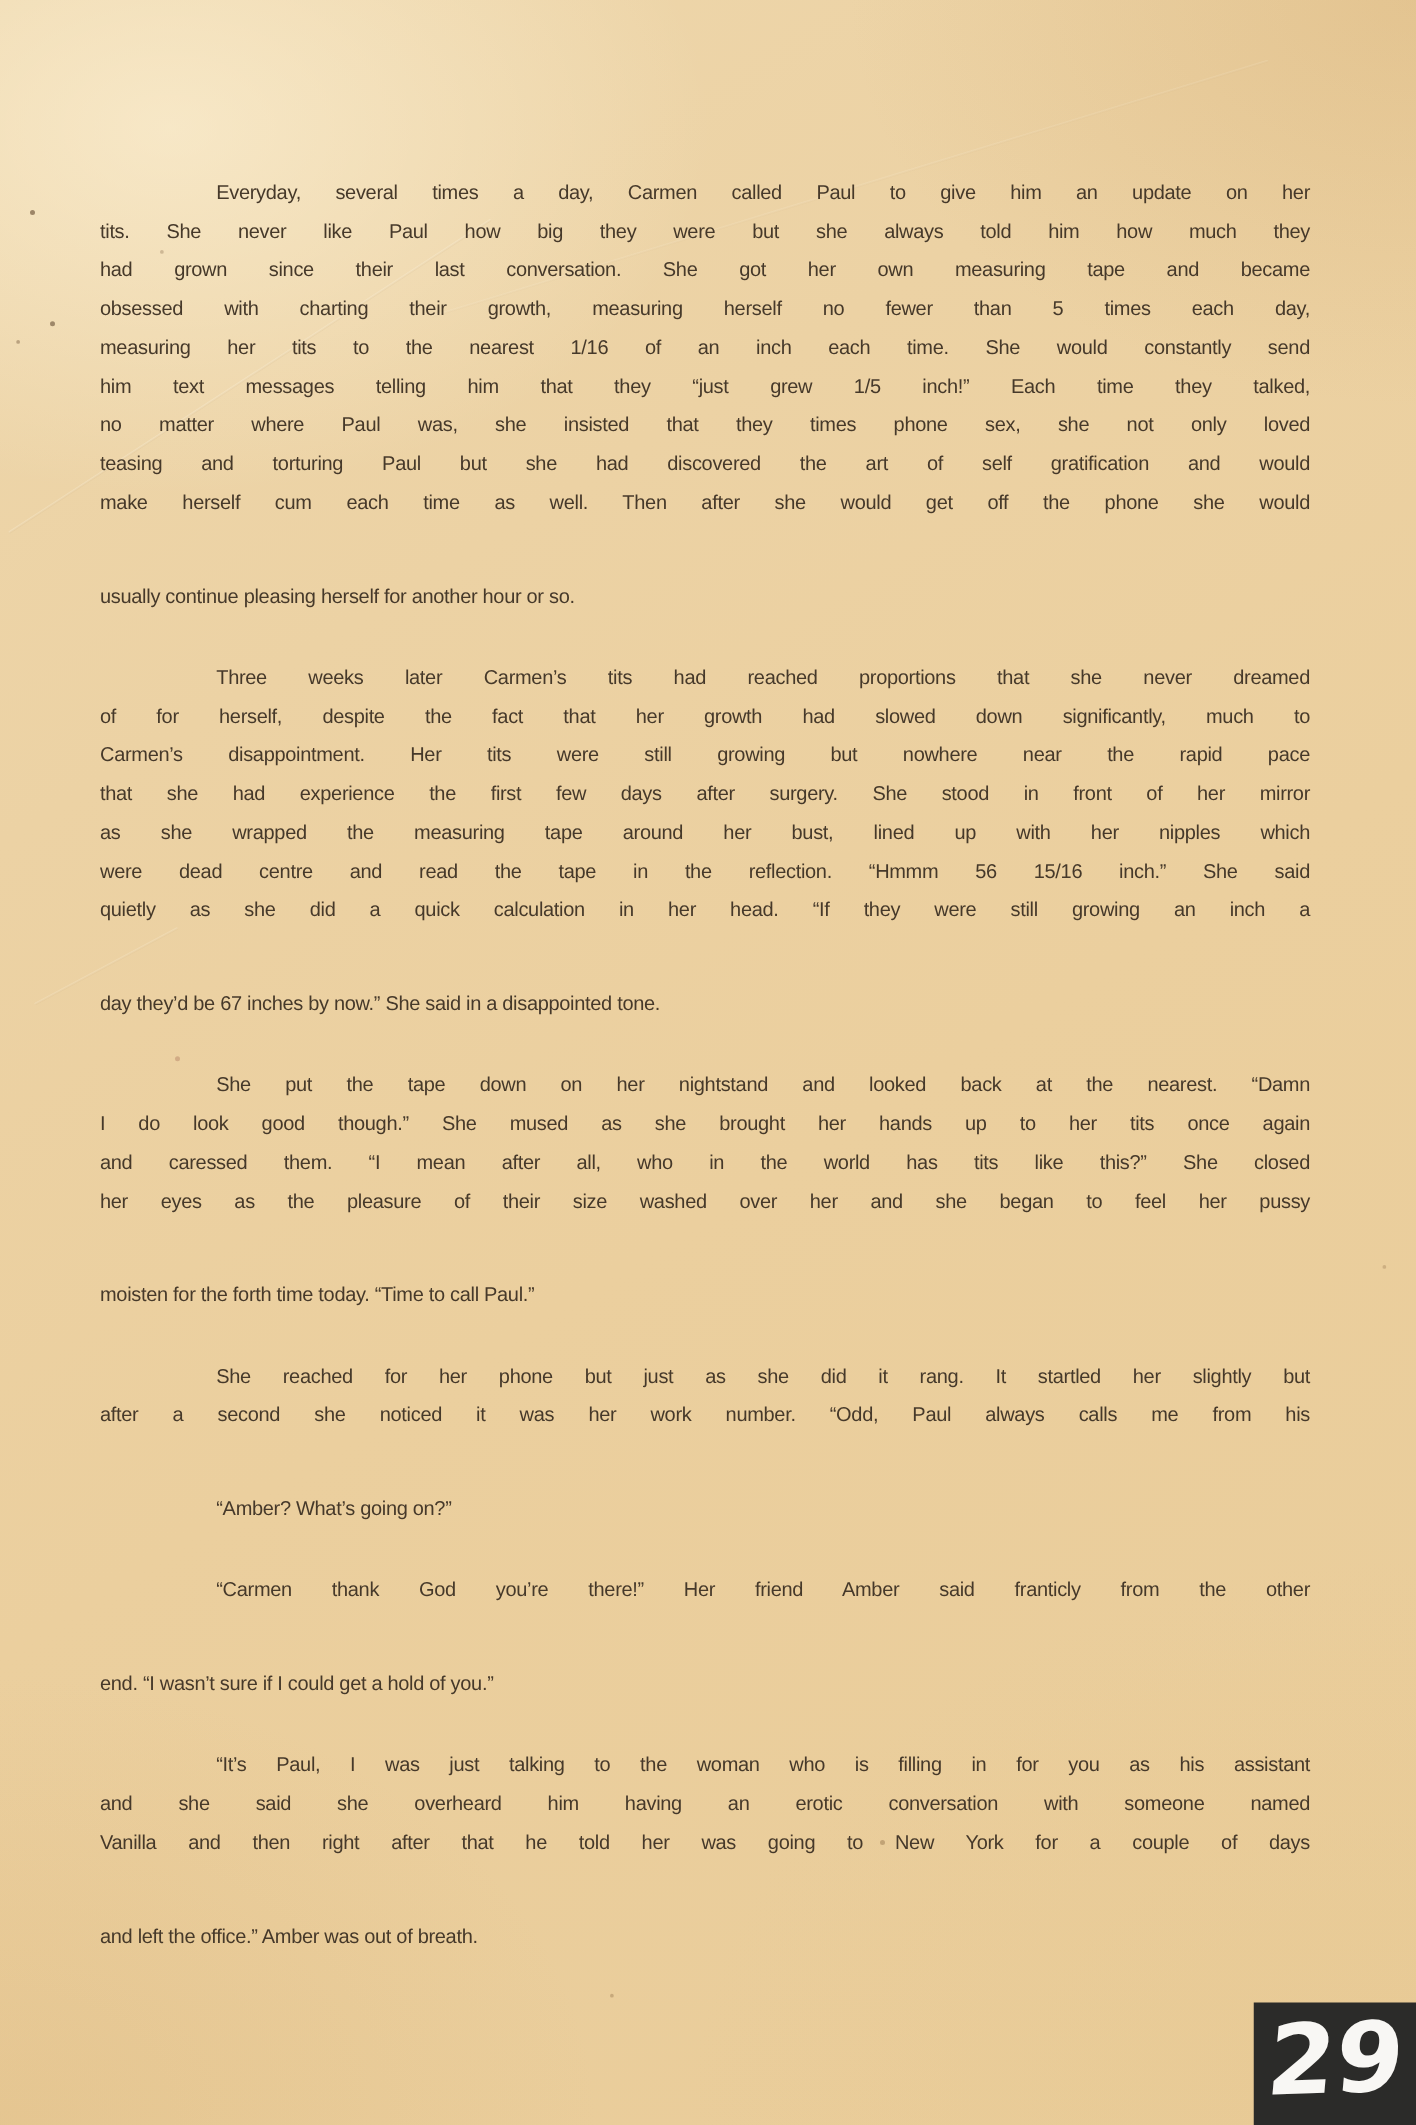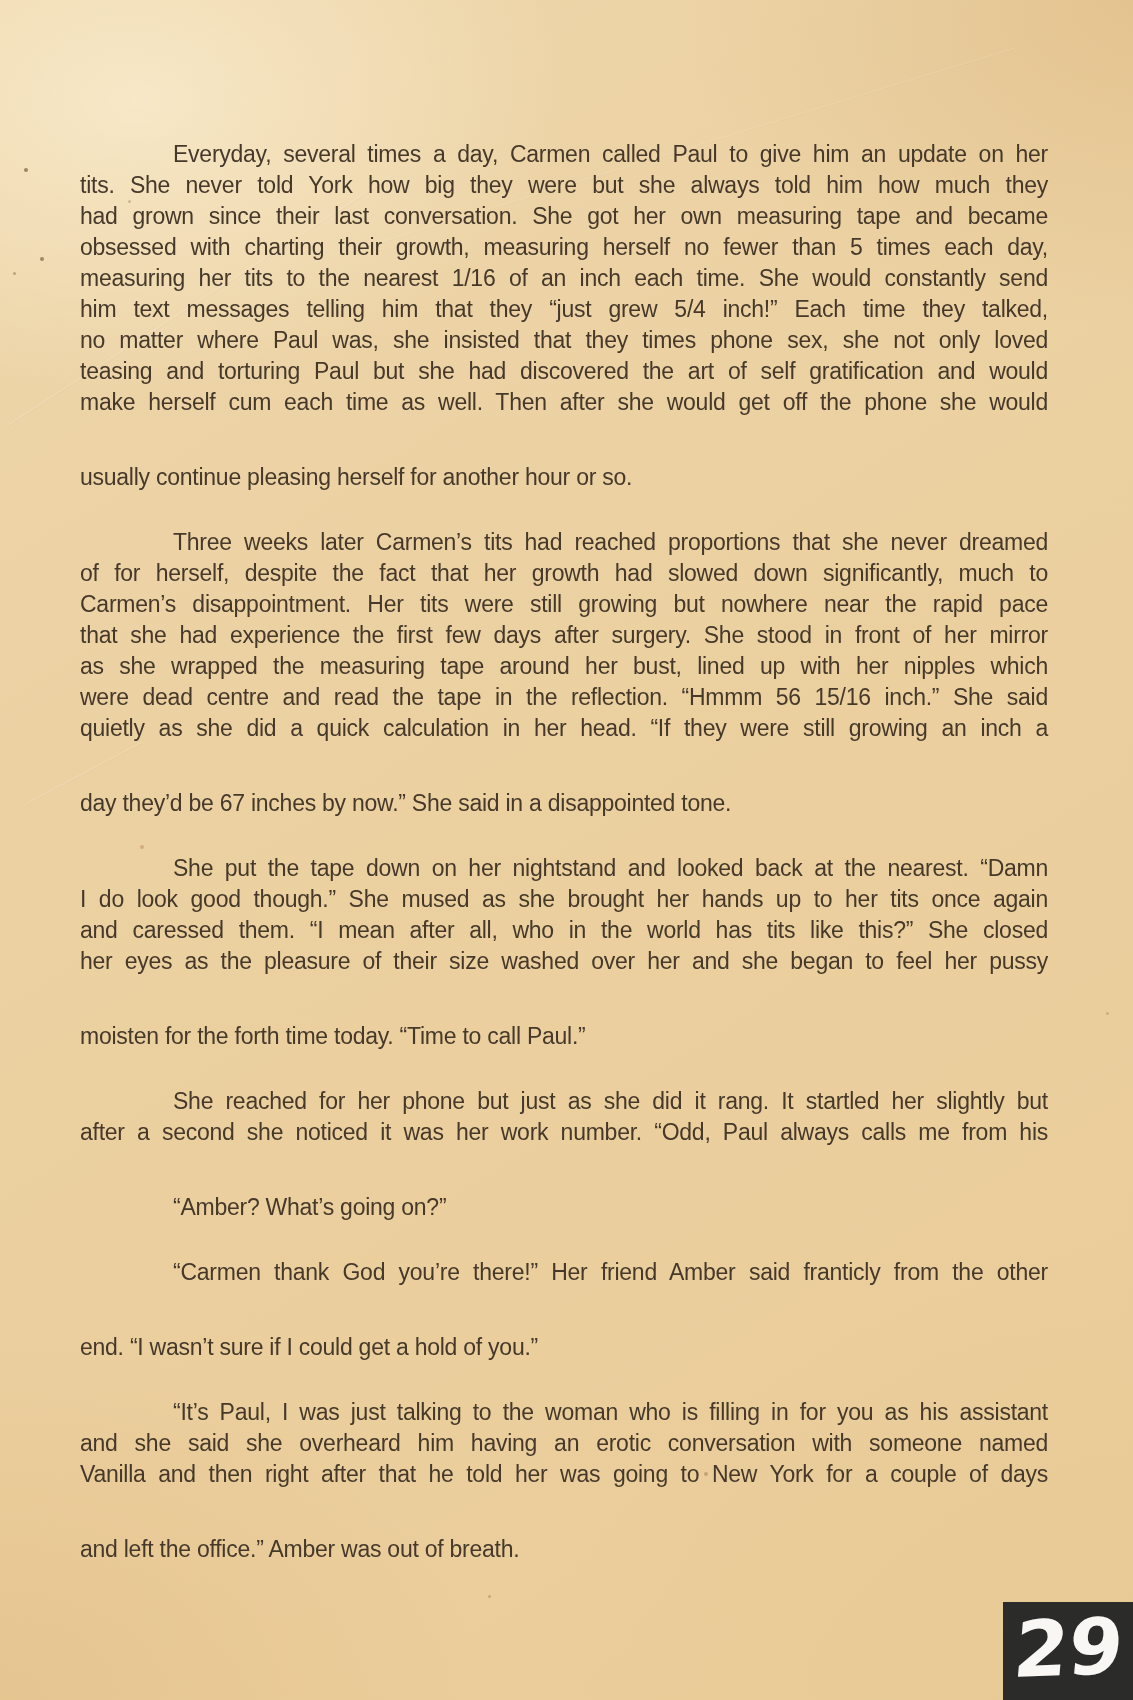--- a/index.html
+++ b/index.html
@@ -36,21 +36,21 @@
     position: absolute;
     border-radius: 50%;
     pointer-events: none;
   }
   .story {
     position: absolute;
     left: 80px;
     top: 139px;
     width: 968px;
     color: #46392a;
-    font-size: 23px;
+    font-size: 16px;
     line-height: 31px;
     letter-spacing: -0.25px;
   }
   .para { margin: 0 0 34px 0; }
   .para:last-child { margin-bottom: 0; }
   .line {
     text-align: justify;
     text-align-last: justify;
     text-justify: inter-word;
   }
@@ -90,25 +90,25 @@
   <div class="speck" style="left:13px; top:272px; width:3px; height:3px; background:rgba(86,58,32,0.35);"></div>
   <div class="speck" style="left:128px; top:200px; width:3px; height:3px; background:rgba(120,90,60,0.3);"></div>
   <div class="speck" style="left:140px; top:845px; width:4px; height:4px; background:rgba(150,85,70,0.3);"></div>
   <div class="speck" style="left:704px; top:1472px; width:4px; height:4px; background:rgba(120,85,50,0.35);"></div>
   <div class="speck" style="left:488px; top:1595px; width:3px; height:3px; background:rgba(120,85,50,0.3);"></div>
   <div class="speck" style="left:1106px; top:1012px; width:3px; height:3px; background:rgba(120,85,50,0.25);"></div>
 
   <div class="story">
       <div class="para">
         <div class="line first">Everyday, several times a day, Carmen called Paul to give him an update on her</div>
-        <div class="line">tits.  She never told York how big they were but she always told him how much they</div>
+        <div class="line">tits.  She never like Paul how big they were but she always told him how much they</div>
         <div class="line">had grown since their last conversation.  She got her own measuring tape and became</div>
         <div class="line">obsessed with charting their growth, measuring herself no fewer than 5 times each day,</div>
         <div class="line">measuring her tits to the nearest 1/16 of an inch each time.  She would constantly send</div>
-        <div class="line">him text messages telling him that they “just grew 5/4 inch!”   Each time they talked,</div>
+        <div class="line">him text messages telling him that they “just grew 1/5 inch!”   Each time they talked,</div>
         <div class="line">no matter where Paul was, she insisted that they times phone sex, she not only loved</div>
         <div class="line">teasing and torturing Paul but she had discovered the art of self gratification and would</div>
         <div class="line">make herself cum each time as well.  Then after she would get off the phone she would</div>
         <div class="line last">usually continue pleasing herself for another hour or so.</div>
       </div>
       <div class="para">
         <div class="line first">Three weeks later Carmen’s tits had reached proportions that she never dreamed</div>
         <div class="line">of for herself, despite the fact that her growth had slowed down significantly, much to</div>
         <div class="line">Carmen’s disappointment.  Her tits were still growing but nowhere near the rapid pace</div>
         <div class="line">that she had experience the first few days after surgery.  She stood in front of her mirror</div>

